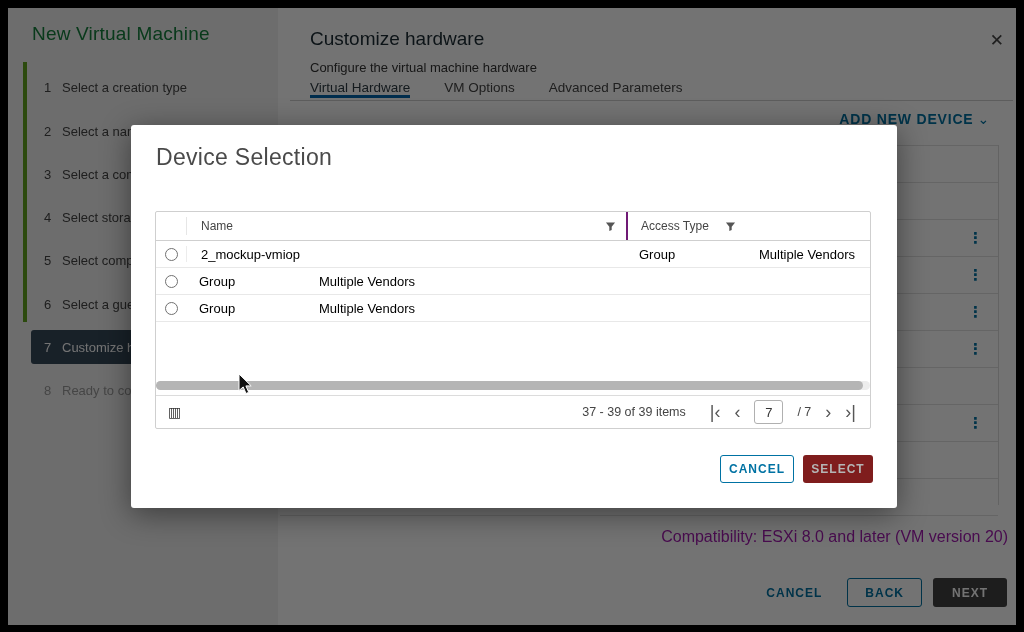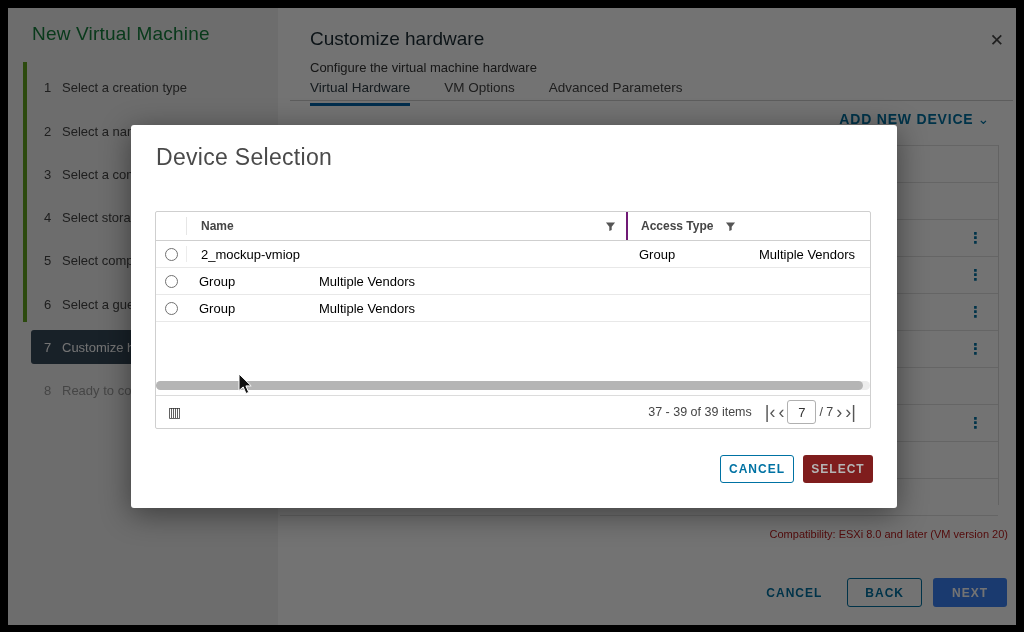--- a/index.html
+++ b/index.html
@@ -14,59 +14,59 @@
   .step .num{position:absolute;left:36px;}
   .step .lbl{position:absolute;left:54px;white-space:nowrap;}
   .step.future{color:#9a9a9a;}
   .step.active{left:23px;width:247px;height:34px;background:#35495a;border-radius:3px;color:#fff;}
   .step.active .num{left:13px;} .step.active .lbl{left:31px;}
   .content{position:absolute;left:270px;top:0;width:738px;height:617px;background:#fff;}
   .hw-title{position:absolute;left:32px;top:20px;font-size:19px;font-weight:500;color:#1b2b33;}
   .hw-sub{position:absolute;left:32px;top:52px;font-size:13px;color:#333;}
   .close-x{position:absolute;right:12px;top:22px;font-size:17px;color:#454545;cursor:pointer;}
   .tabs{position:absolute;left:32px;top:72px;display:flex;gap:34px;font-size:13.5px;color:#454545;}
-  .tab{padding-bottom:8px;}
+  .tab{}
   .tab.active{border-bottom:3px solid #0065ab;color:#2e3b43;}
   .hdiv{position:absolute;left:12px;top:92px;width:723px;height:0;border-top:1px solid #cfcfcf;}
   .add-device{position:absolute;right:26px;top:103px;font-size:14px;font-weight:700;letter-spacing:.8px;color:#0072a3;cursor:pointer;}
   .add-device .chev{font-weight:400;margin-left:4px;}
   .bg-rows{position:absolute;left:2px;top:137px;width:718px;height:360px;border-right:1px solid #dcdcdc;}
   .bg-row{height:36px;border-top:1px solid #e0e0e0;position:relative;}
   .bg-row:last-child{border-bottom:1px solid #e0e0e0;}
   .kebab{position:absolute;right:15px;top:50%;transform:translateY(-50%);color:#0072a3;font-size:15px;font-weight:700;font-family:"DejaVu Sans",sans-serif;}
-  .compat{position:absolute;right:8px;top:520px;font-size:11px;color:#b91c1c;}
+  .compat{position:absolute;right:8px;top:520px;font-size:16px;color:#a21caf;}
   .wiz-actions{position:absolute;right:9px;top:570px;display:flex;align-items:center;gap:11px;}
   .btn{height:29px;border-radius:3px;font-size:12px;font-weight:700;letter-spacing:1px;display:flex;align-items:center;justify-content:center;box-sizing:border-box;cursor:pointer;}
   .btn-text{color:#0072a3;padding:0 14px;}
   .btn-outline{border:1px solid #0072a3;color:#0072a3;background:transparent;padding:0 17px;}
-  .btn-primary{background:#3b82f6;color:#fff;padding:0 19px;}
+  .btn-primary{background:#404040;color:#fff;padding:0 19px;}
   
   .dim{position:absolute;inset:0;background:rgba(0,0,0,0.55);z-index:10;}
   
   .modal{position:absolute;left:123px;top:117px;width:766px;height:383px;background:#fff;border-radius:3px;
          box-shadow:0 6px 30px rgba(0,0,0,.45);z-index:20;}
   .modal-title{position:absolute;left:25px;top:19px;font-size:23px;font-weight:300;color:#4a4a4a;letter-spacing:.3px;}
   .dtable{position:absolute;left:24px;top:86px;width:716px;height:218px;border:1px solid #cfcfcf;border-radius:2px;box-sizing:border-box;}
-  .dt-header{display:flex;height:28px;border-bottom:1px solid #cfcfcf;font-size:12px;font-weight:700;color:#454545;align-items:center;}
+  .dt-header{display:flex;height:28px;border-bottom:1px solid #cfcfcf;font-size:12px;font-weight:400;color:#454545;align-items:center;}
   .col-radio{width:30px;flex:none;}
   .col-name{width:440px;flex:none;display:flex;align-items:center;box-sizing:border-box;padding-left:14px;}
   .col-access{width:120px;flex:none;display:flex;align-items:center;box-sizing:border-box;padding-left:13px;}
   .col-man{flex:1;display:flex;align-items:center;box-sizing:border-box;padding-left:13px;}
   .dt-header .col-name{border-left:1px solid #e6e6e6;height:18px;}
   .dt-header .col-access,.dt-header .col-man{border-left:2px solid #701a75;height:28px;}
   .fico{margin-left:auto;margin-right:10px;display:flex;}
   .dt-row{display:flex;height:26px;border-bottom:1px solid #e8e8e8;font-size:13px;color:#000000;align-items:center;}
   .dt-row .col-radio{display:flex;justify-content:center;align-items:center;}
   .dt-row .col-name{border-left:1px solid #ececec;height:16px;white-space:nowrap;overflow:hidden;}
   .radio{width:13px;height:13px;border:1px solid #717171;border-radius:50%;background:#fff;box-sizing:border-box;}
   .hscroll{position:absolute;left:0;right:0;top:169px;height:9px;background:#ededed;border-radius:5px;}
   .hthumb{position:absolute;left:0;top:0;height:9px;width:99%;background:#b5b5b5;border-radius:5px;}
   .dt-footer{position:absolute;left:0;right:0;bottom:0;height:32px;border-top:1px solid #dcdcdc;display:flex;align-items:center;font-size:12.5px;color:#454545;}
   .cols-icon{margin-left:12px;font-size:14px;font-family:"DejaVu Sans",sans-serif;color:#333;}
-  .pag{margin-left:auto;display:flex;align-items:center;gap:3px;padding-right:14px;}
+  .pag{margin-left:auto;display:flex;align-items:center;gap:14px;padding-right:14px;}
   .pag .items{margin-right:10px;}
   .pag .arrow{font-size:18px;color:#565656;line-height:1;cursor:pointer;}
   .page-box{width:27px;height:22px;border:1px solid #b0b0b0;border-radius:3px;display:flex;align-items:center;justify-content:center;font-size:13px;color:#333;}
   .of-total{color:#454545;}
   .modal-actions{position:absolute;right:24px;top:330px;display:flex;gap:9px;}
   .mbtn{height:28px;border-radius:3px;font-size:12px;font-weight:700;letter-spacing:1px;display:flex;align-items:center;justify-content:center;box-sizing:border-box;}
   .mbtn.cancel{border:1px solid #0072a3;color:#0072a3;background:#fff;width:74px;cursor:pointer;}
   .mbtn.select{background:#7f1d1d;color:#b5b5b5;width:70px;}
   .cursor{position:absolute;left:230px;top:365px;z-index:30;pointer-events:none;}
 </style>

